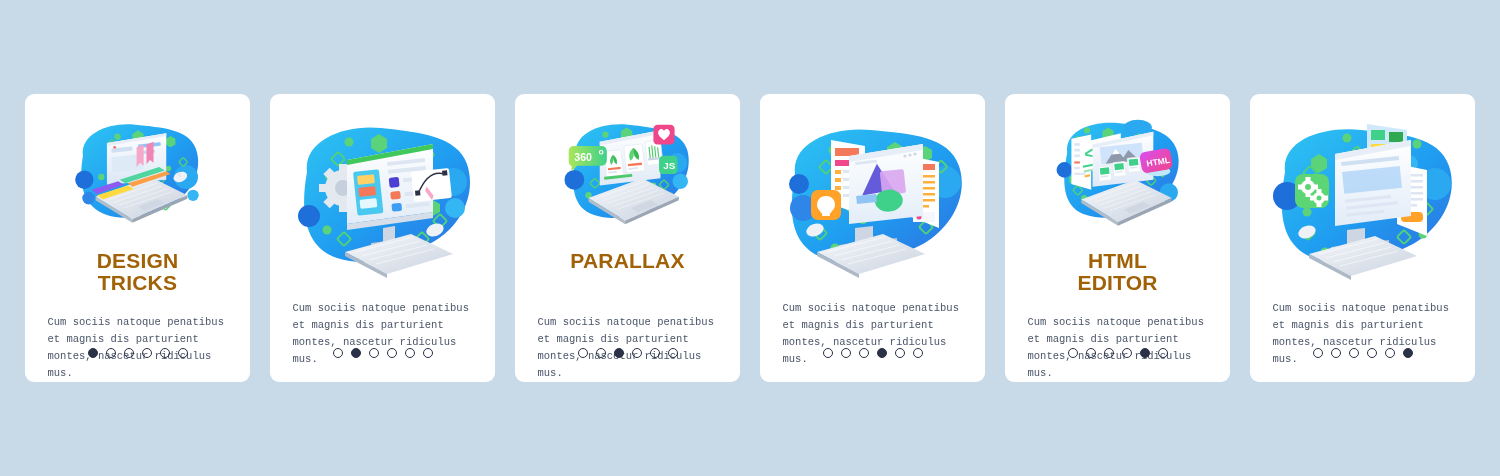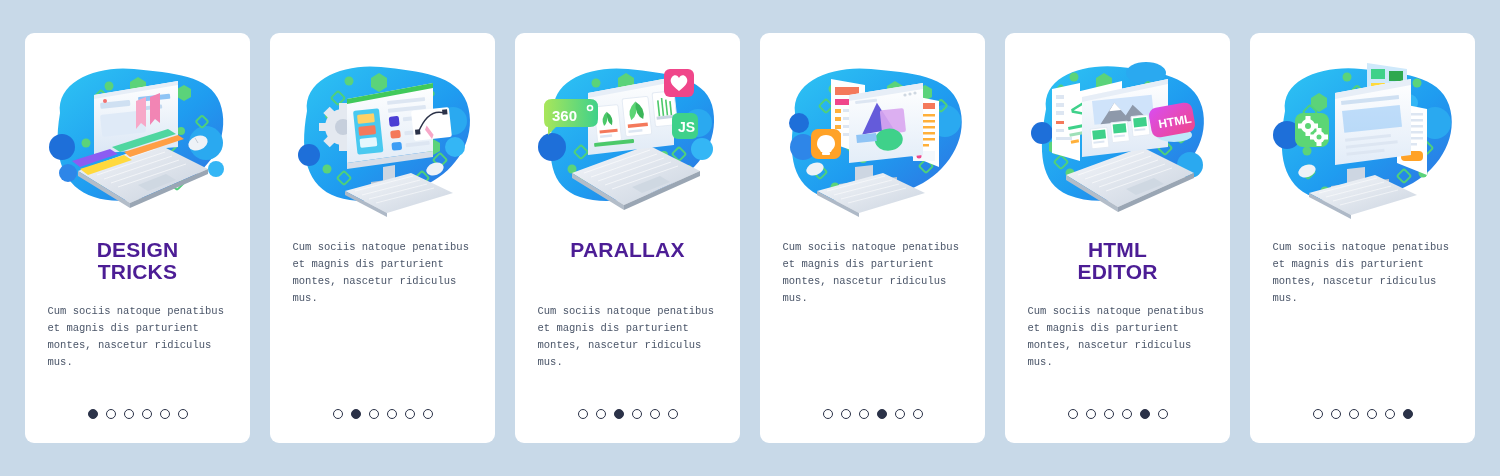--- a/index.html
+++ b/index.html
@@ -24,21 +24,21 @@
     height: 476px;
     display: flex;
     align-items: center;
     justify-content: center;
     gap: 20px;
     padding: 0 25px;
   }
 
   .screen-card {
     width: 225px;
-    height: 410px;
+    height: 288px;
     background: #ffffff;
     border-radius: 9px;
     display: flex;
     flex-direction: column;
     align-items: center;
     position: relative;
     flex: 0 0 225px;
   }
 
   
@@ -52,21 +52,21 @@
   .illustration svg { display: block; width: 100%; height: 100%; }
 
   
   .card-title {
     margin-top: 18px;
     text-align: center;
     font-size: 21px;
     font-weight: bold;
     line-height: 1.06;
     letter-spacing: 0.2px;
-    color: #4c1d95;
+    color: #a16207;
     text-transform: uppercase;
     min-height: 46px;
     padding: 0 8px;
   }
   .card-title .line { display: block; }
 
   
   .card-body {
     margin-top: 18px;
     width: 180px;

